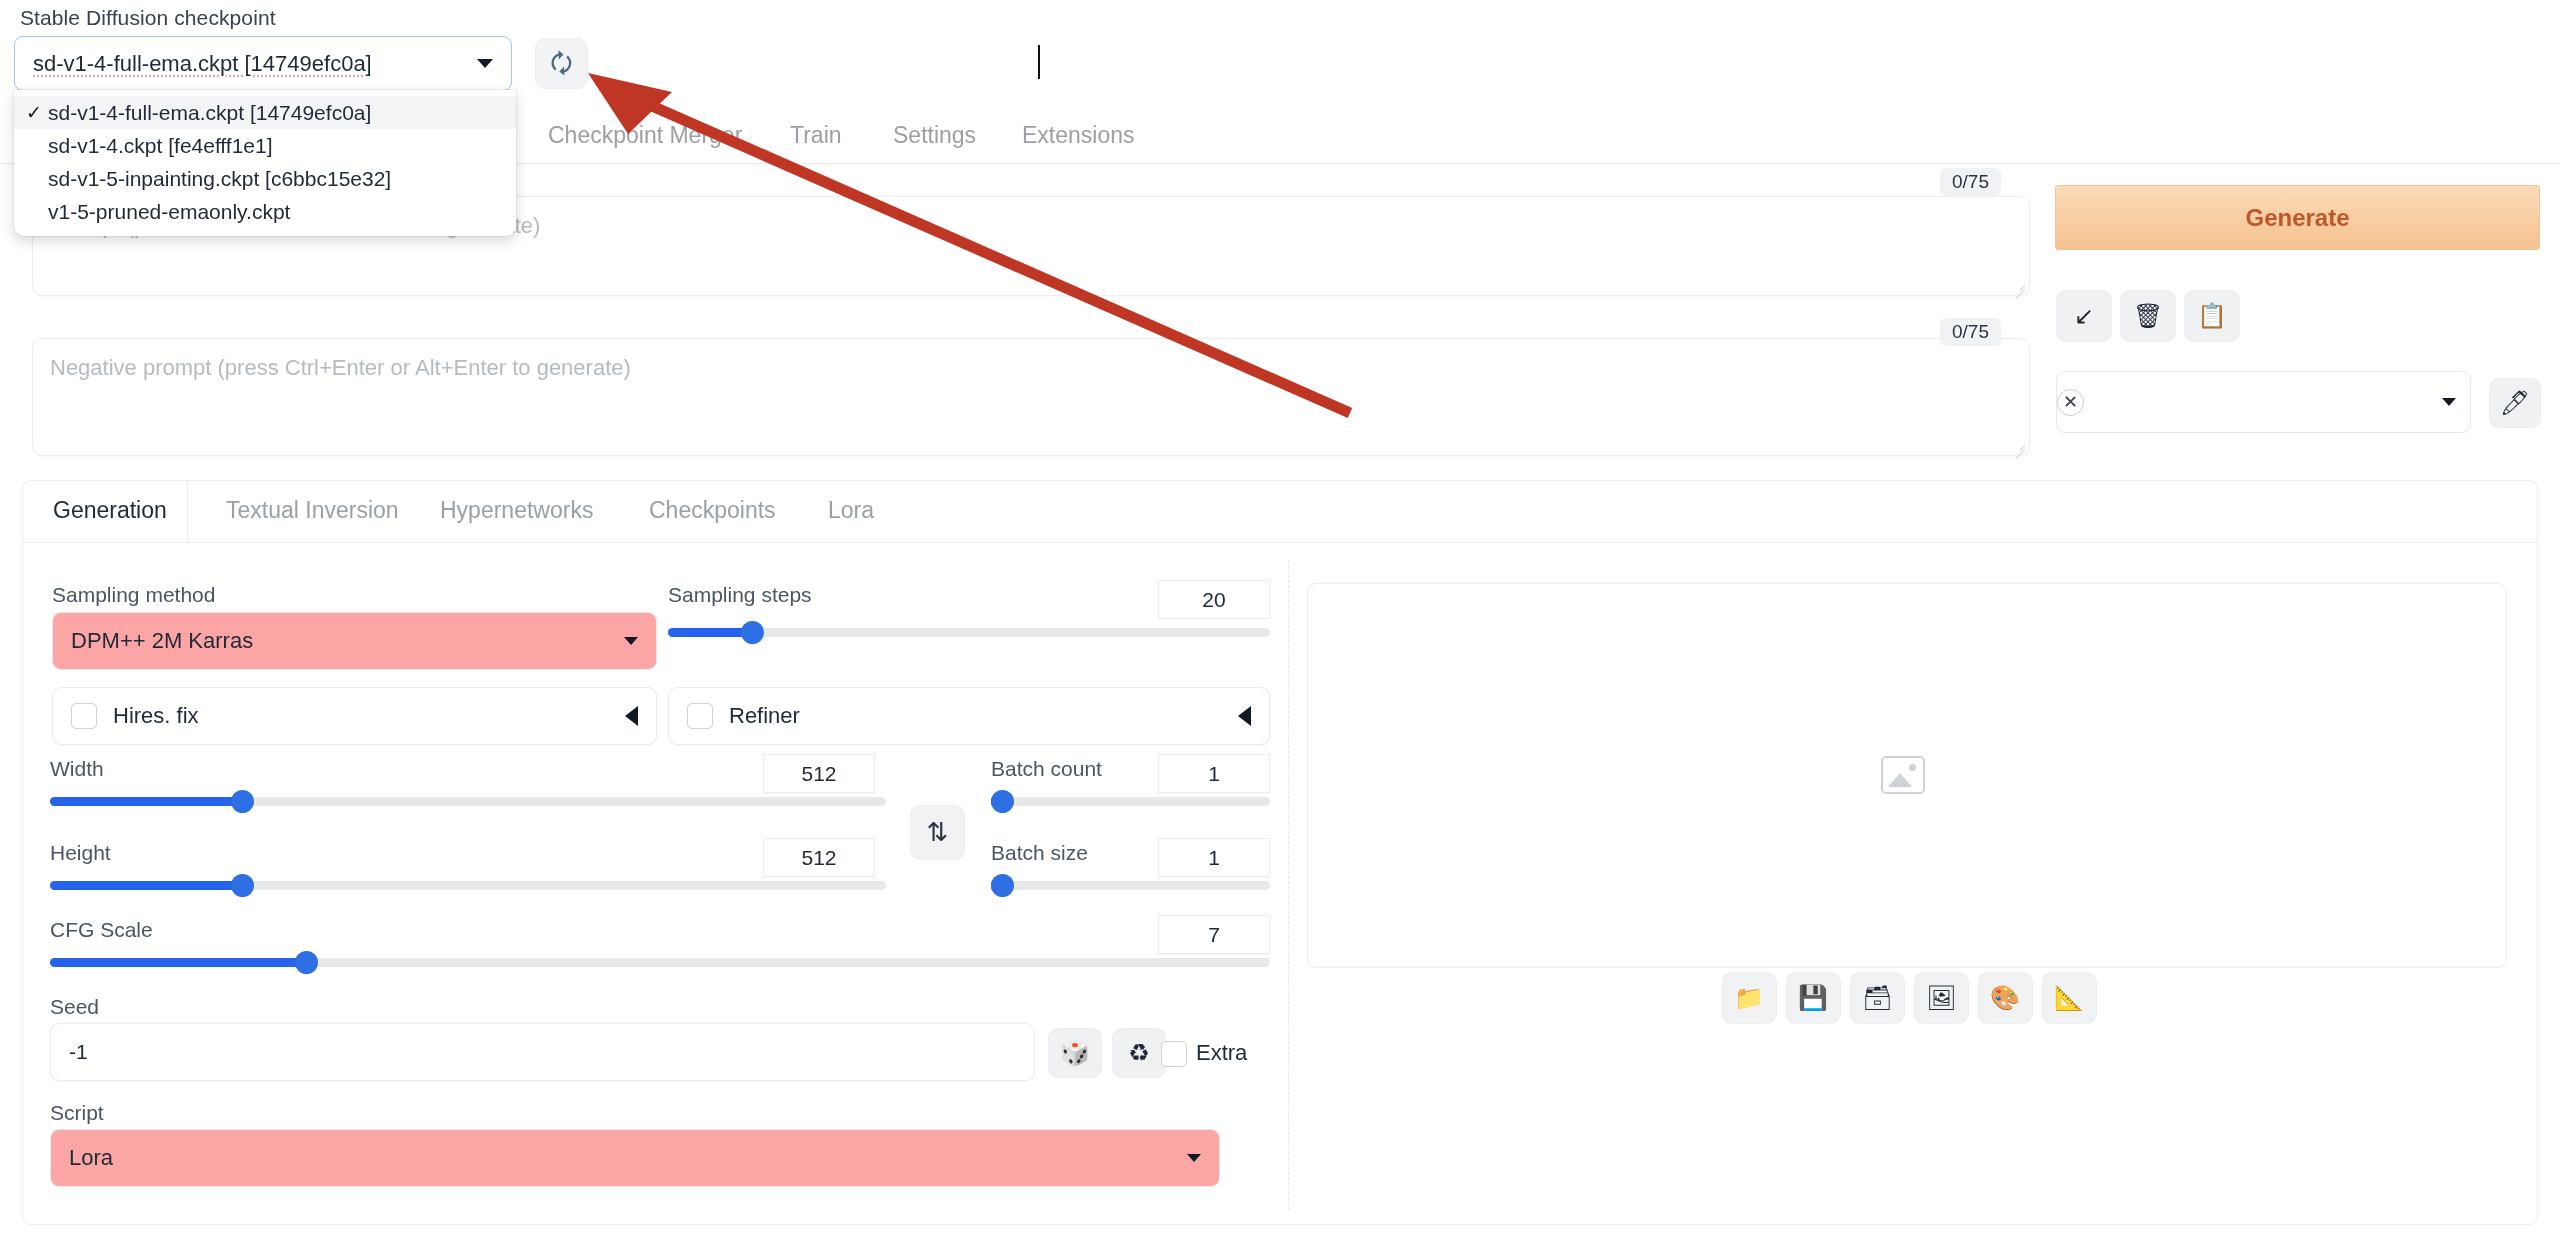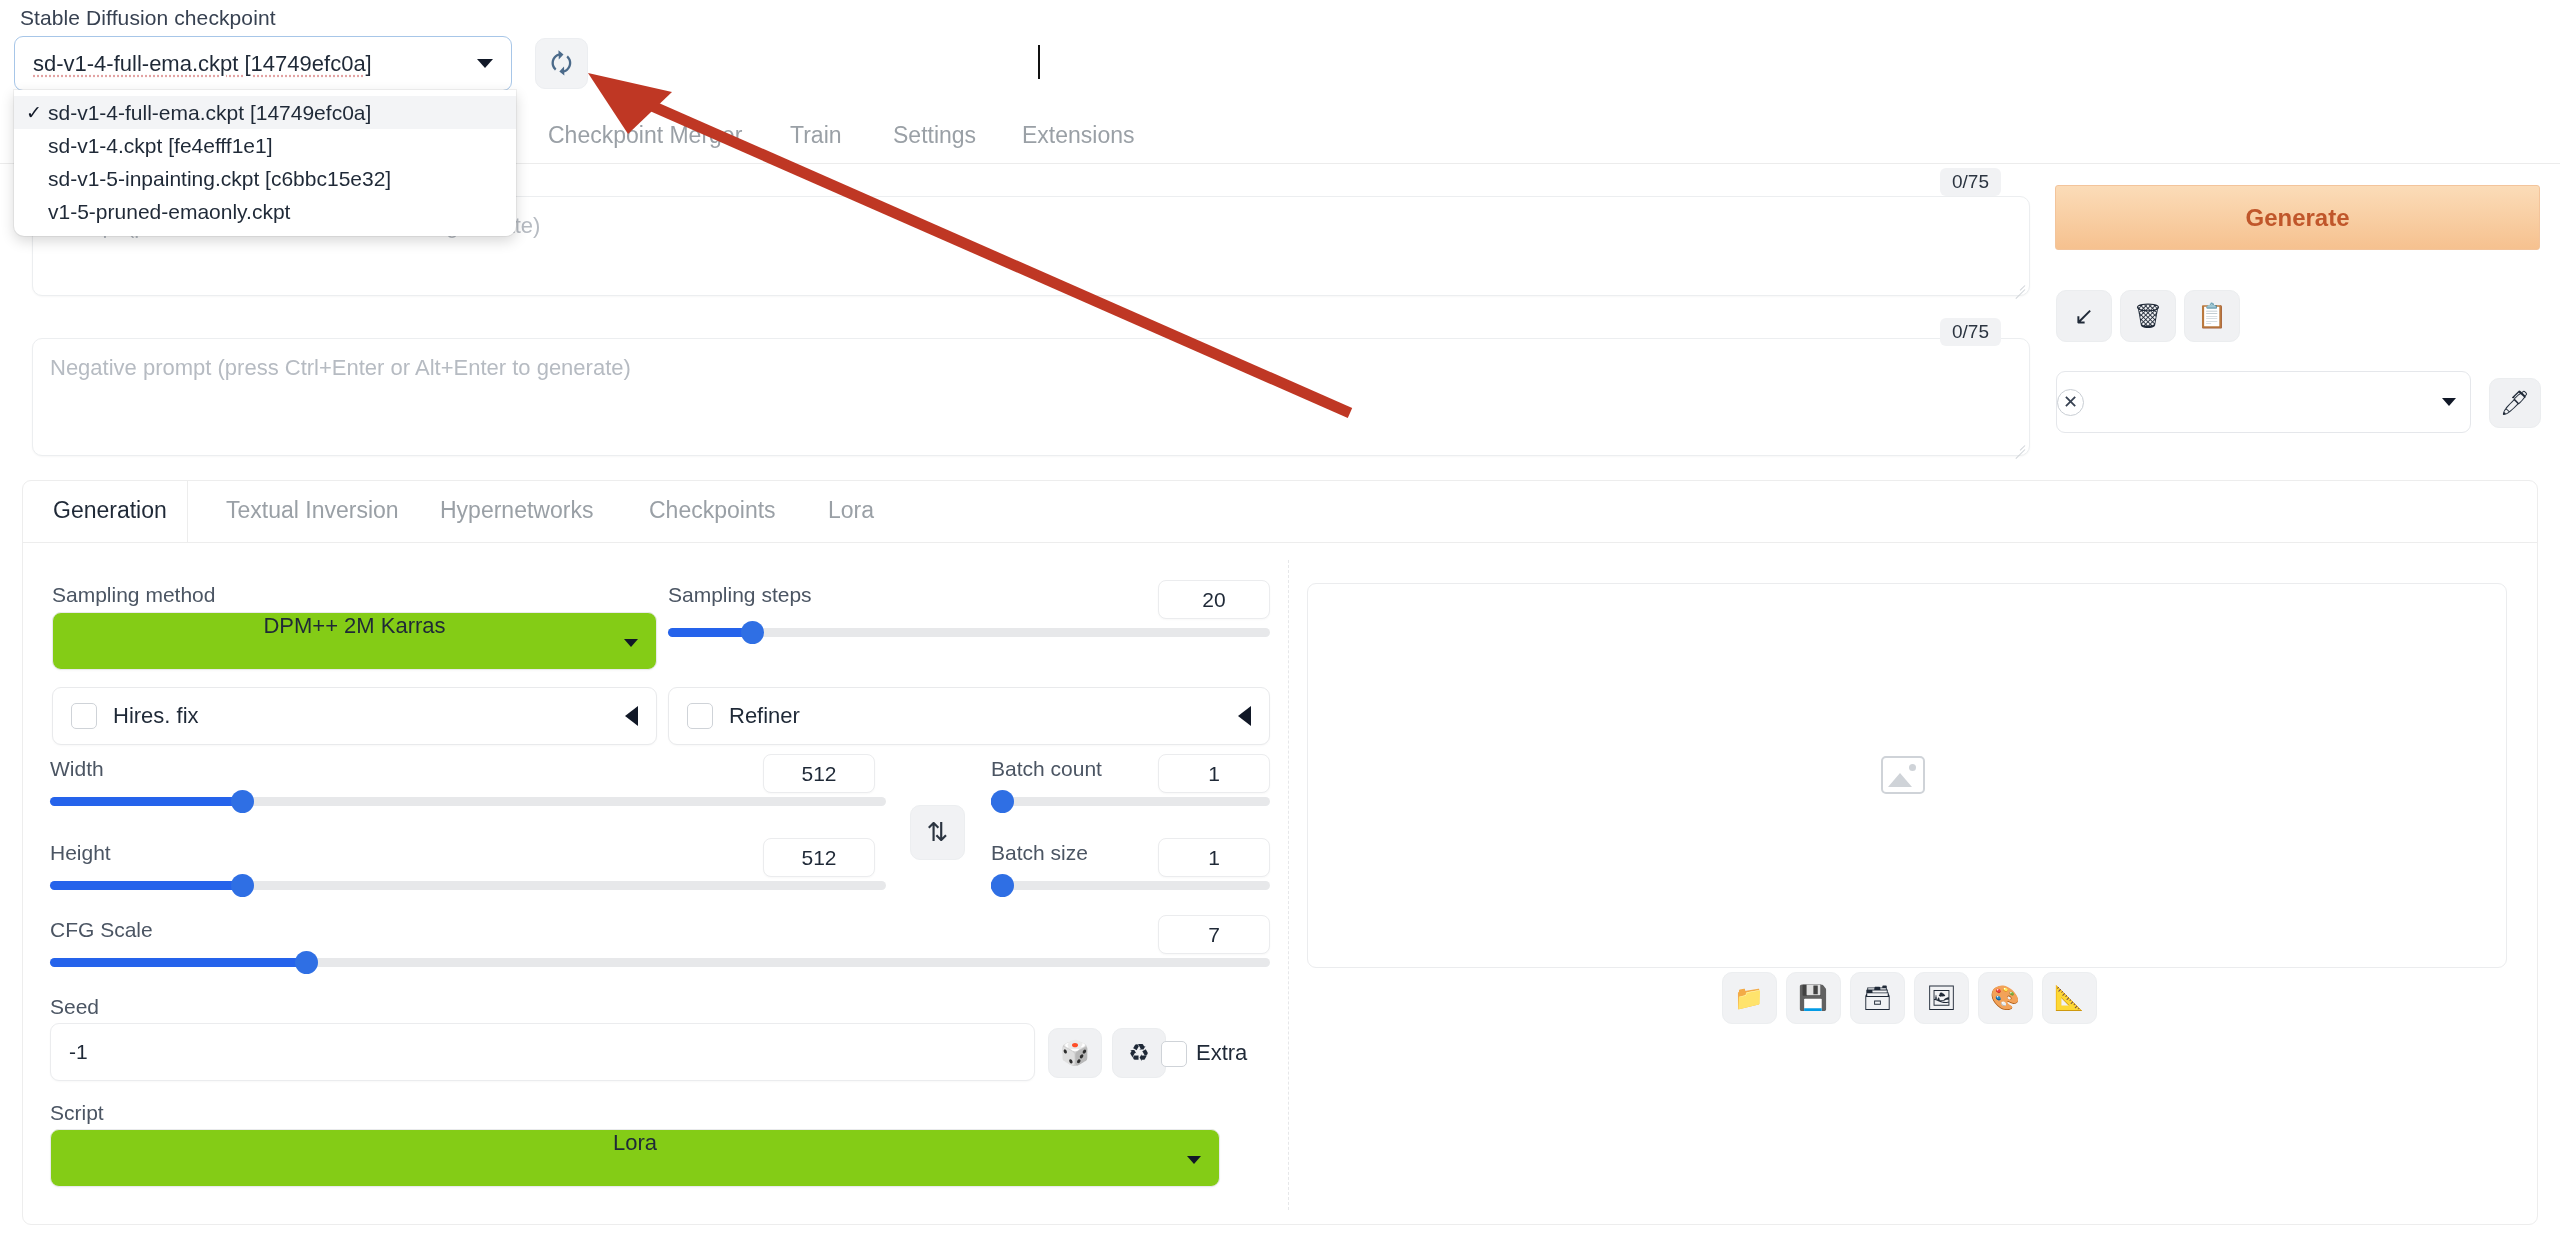--- a/index.html
+++ b/index.html
@@ -133,32 +133,31 @@
     position:absolute; top:16px; font-size:23px; color:#9aa0a6; white-space:nowrap;
   }
   .it.active { color:#1f2937; }
   .it-sep {
     position:absolute; top:481px; width:1px; height:62px; background:#ededed;
   }
 
   
   .lbl { position:absolute; font-size:21px; color:#4b5563; }
   .sel-box {
-    position:absolute; background:#84cc16; border:1px solid #e9eaec; border-radius:9px;
+    position:absolute; background:#fca5a5; border:1px solid #e9eaec; border-radius:9px;
     display:flex; align-items:center; padding:0 18px;
     box-shadow:0 1px 2px rgba(0,0,0,0.03);
-    flex-direction:column;
   }
   .sel-box .val { font-size:22px; color:#1f2937; }
   .caret-sm {
     width:0;height:0;border-left:7px solid transparent;border-right:7px solid transparent;
     border-top:8px solid #111827; margin-left:auto;
   }
   .numbox {
-    position:absolute; background:#fff; border:1px solid #ebecee; border-radius:8px;
+    position:absolute; background:#fff; border:1px solid #ebecee; border-radius:0;
     display:flex; align-items:center; justify-content:center;
     font-size:21px; color:#1f2937;
     box-shadow:0 1px 2px rgba(0,0,0,0.03);
   }
   .txtbox {
     position:absolute; background:#fff; border:1px solid #ebecee; border-radius:9px;
     display:flex; align-items:center; padding:0 18px; font-size:21px; color:#1f2937;
     box-shadow:0 1px 2px rgba(0,0,0,0.03);
   }
 

